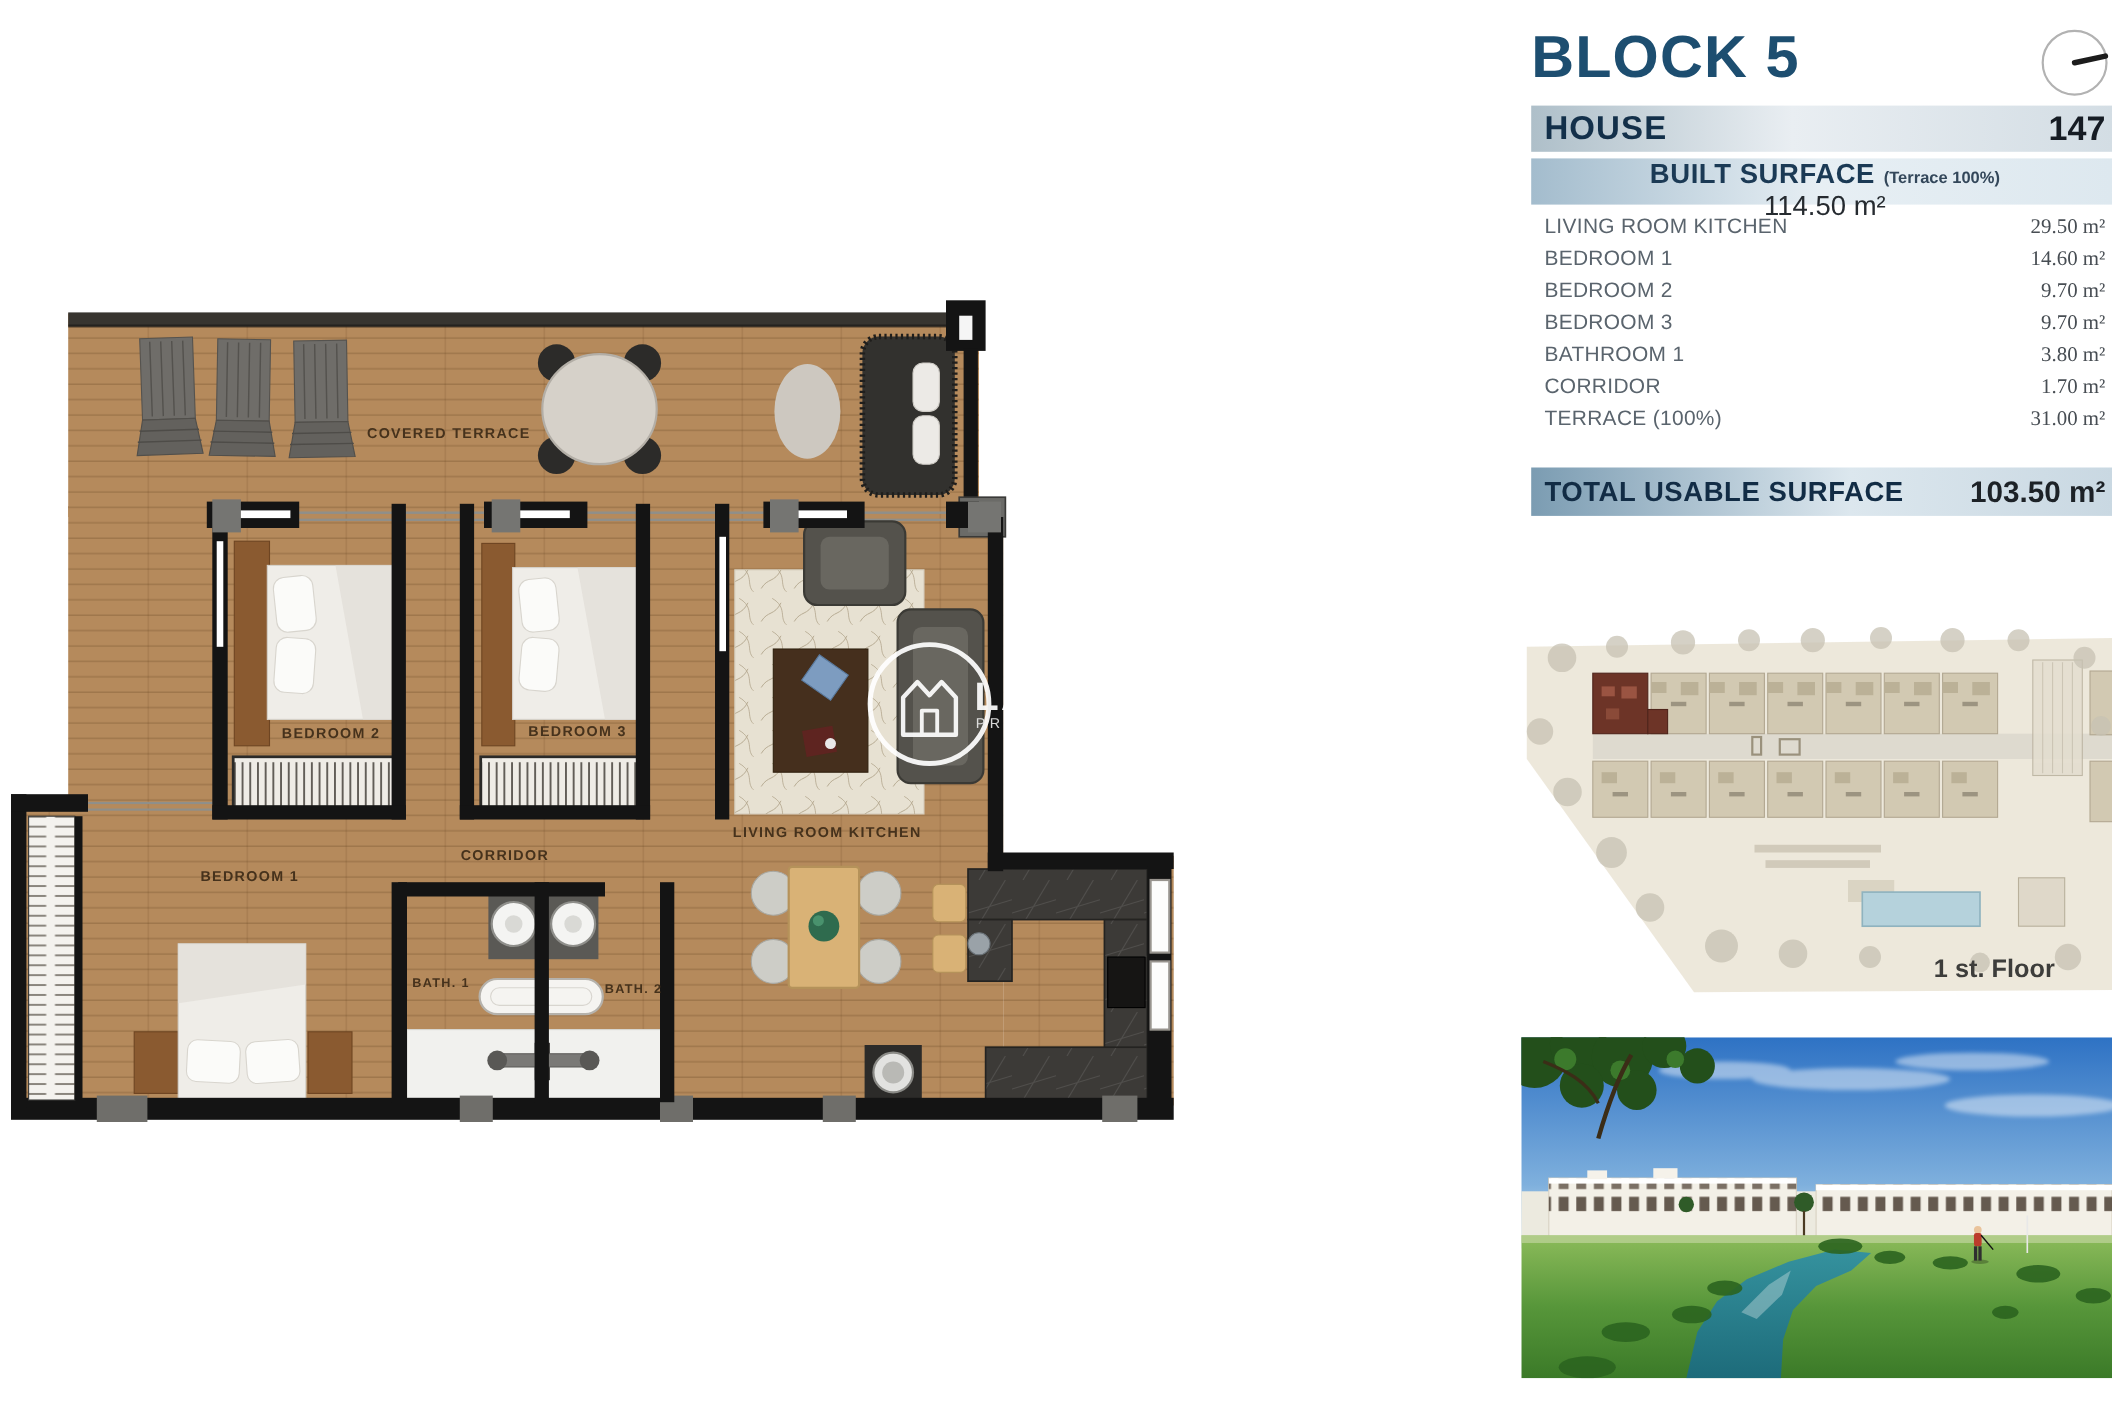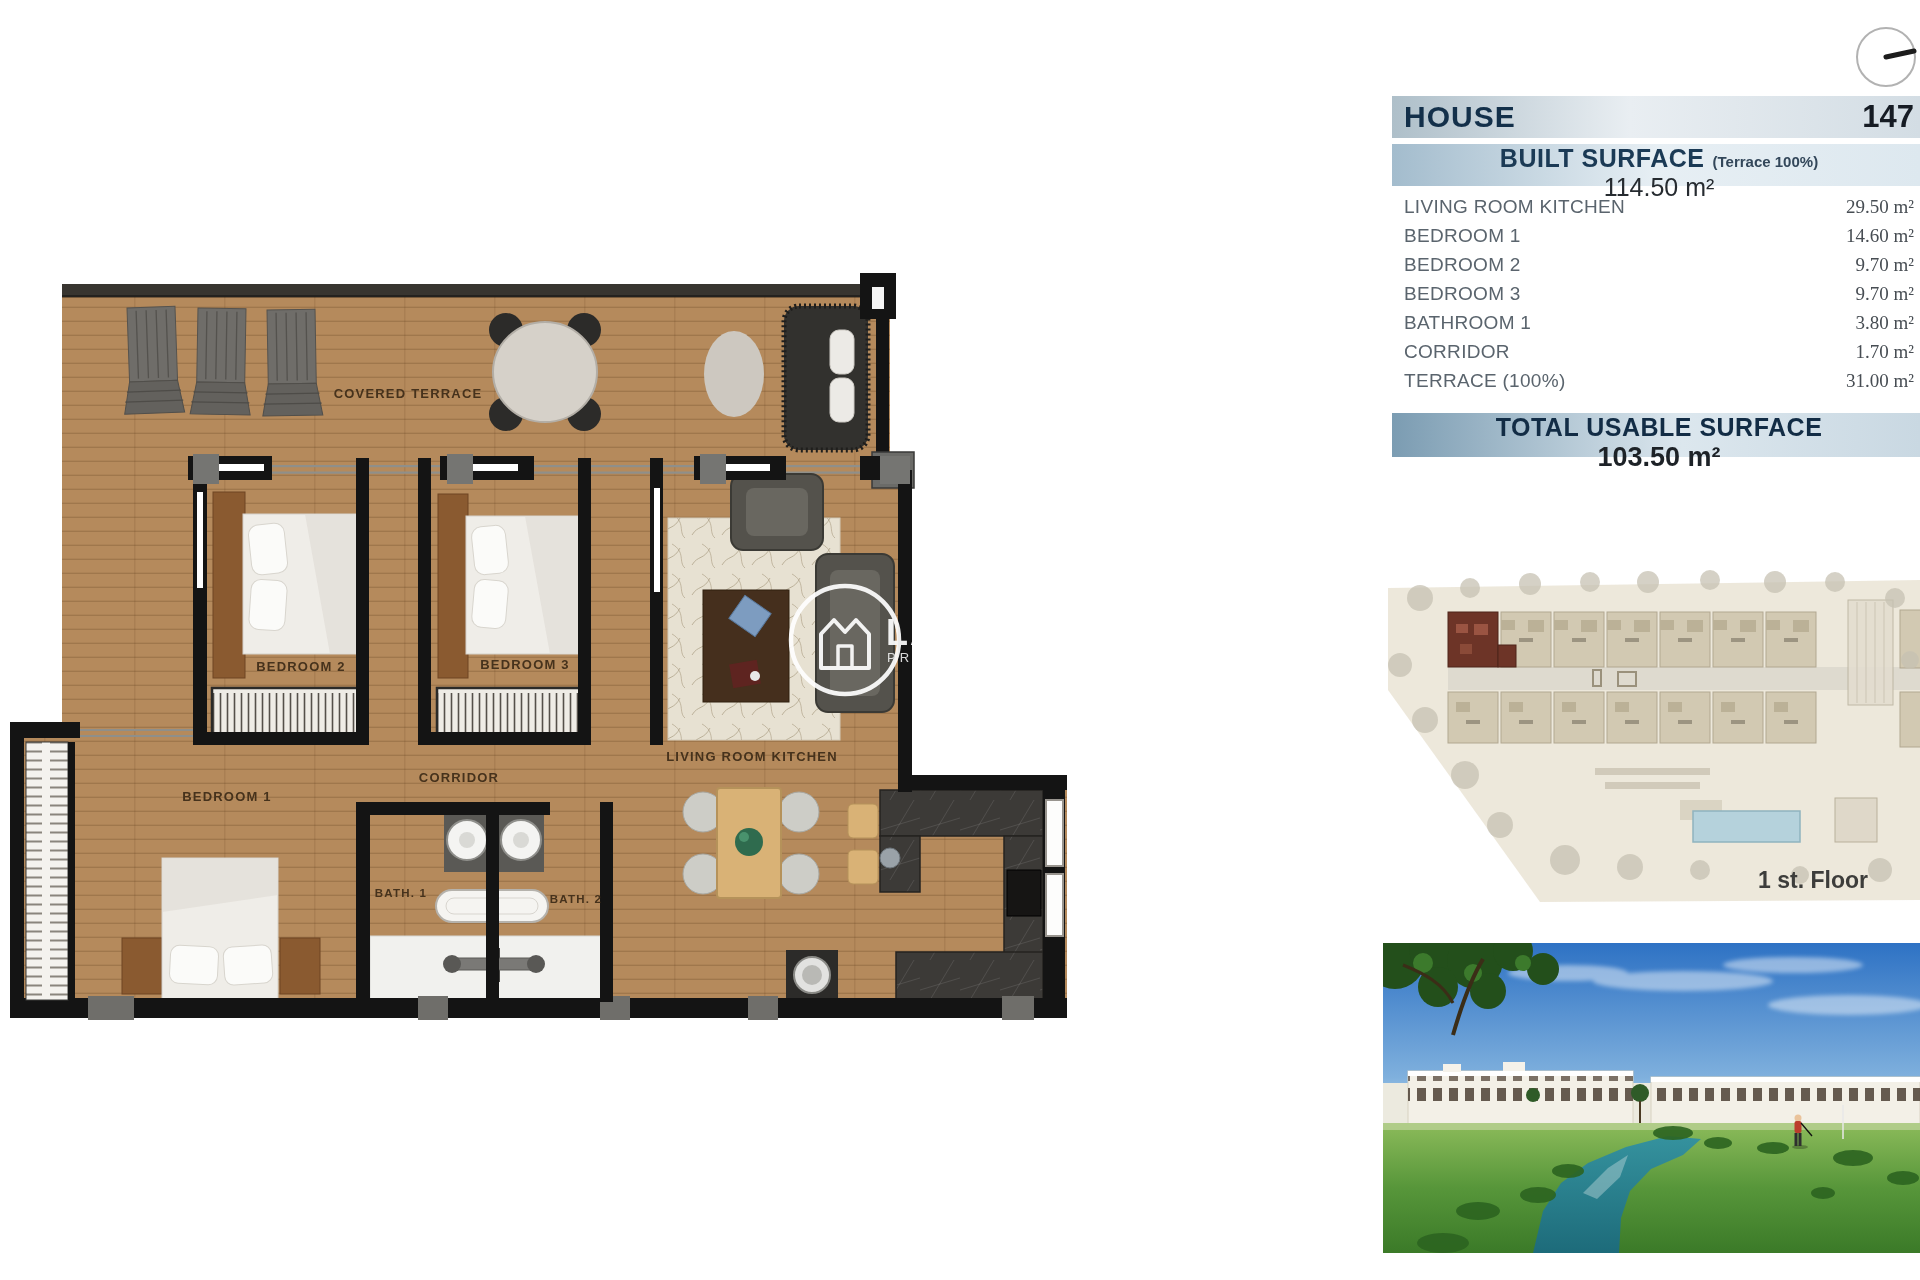--- a/index.html
+++ b/index.html
@@ -19,21 +19,21 @@
   .built-bar{top:144px;height:42px;background:linear-gradient(90deg,#a3bccd,#e7eff4 50%,#dde8ef);flex-direction:column;}
   .built-left{display:flex;align-items:baseline;gap:8px;}
   .built-label{font-size:25px;font-weight:700;color:#1b3a55;letter-spacing:.5px;}
   .built-note{font-size:15px;font-weight:600;color:#33475a;}
   .built-value{font-size:25px;font-weight:400;color:#262b30;}
   .rows{position:absolute;left:1392px;top:192px;width:528px;}
   .row{display:flex;justify-content:space-between;align-items:center;height:29px;
        box-sizing:border-box;padding:0 6px 0 12px;}
   .row .l{font-size:19px;color:#5a646d;letter-spacing:.3px;font-weight:500;}
   .row .v{font-size:19px;color:#474d53;font-weight:500;font-family:Liberation Serif, serif;}
-  .total-bar{top:413px;height:44px;background:linear-gradient(90deg,#7b9cb2,#dce7ee 55%,#c9d8e2);flex-direction:column;}
+  .total-bar{top:425px;height:44px;background:linear-gradient(90deg,#7b9cb2,#dce7ee 55%,#c9d8e2);}
   .total-label{font-size:25px;font-weight:800;color:#122c45;letter-spacing:.5px;}
   .total-value{font-size:27px;font-weight:600;color:#1d2227;}
 
   .floorplan{position:absolute;left:0;top:0;}
   .siteplan{position:absolute;left:1380px;top:570px;}
   .photo{position:absolute;left:1383px;top:943px;}
 </style>
 </head>
 <body>
 
@@ -258,20 +258,21 @@
       <circle cx="845" cy="640" r="54" fill="none" stroke="#ffffff" stroke-width="4.5"></circle>
       <g transform="translate(845,642)" stroke="#ffffff" fill="none" stroke-linejoin="round">
         <path d="M-24,26 L-24,-8 L-11,-22 L0,-10 L11,-22 L24,-8 L24,26 Z" stroke-width="4"></path>
         <rect x="-7" y="4" width="14" height="22" stroke-width="3.5"></rect>
       </g>
       <text x="886" y="645" font-size="36" font-weight="800" fill="#ffffff" letter-spacing="2">LA</text>
       <text x="887" y="662" font-size="13" fill="#e8e8e8" letter-spacing="4">PR</text>
     </g>
   </svg>
 
+  <div class="block-title">BLOCK 5</div>
 
   <svg class="compass" width="72" height="72" viewBox="0 0 72 72">
     <circle cx="38" cy="37" r="29" fill="none" stroke="#b2b2b2" stroke-width="2"></circle>
     <line x1="38" y1="37" x2="66" y2="31" stroke="#1c1c1c" stroke-width="5" stroke-linecap="round"></line>
   </svg>
 
   <div class="bar house-bar">
     <span class="house-label">HOUSE</span>
     <span class="house-num">147</span>
   </div>

